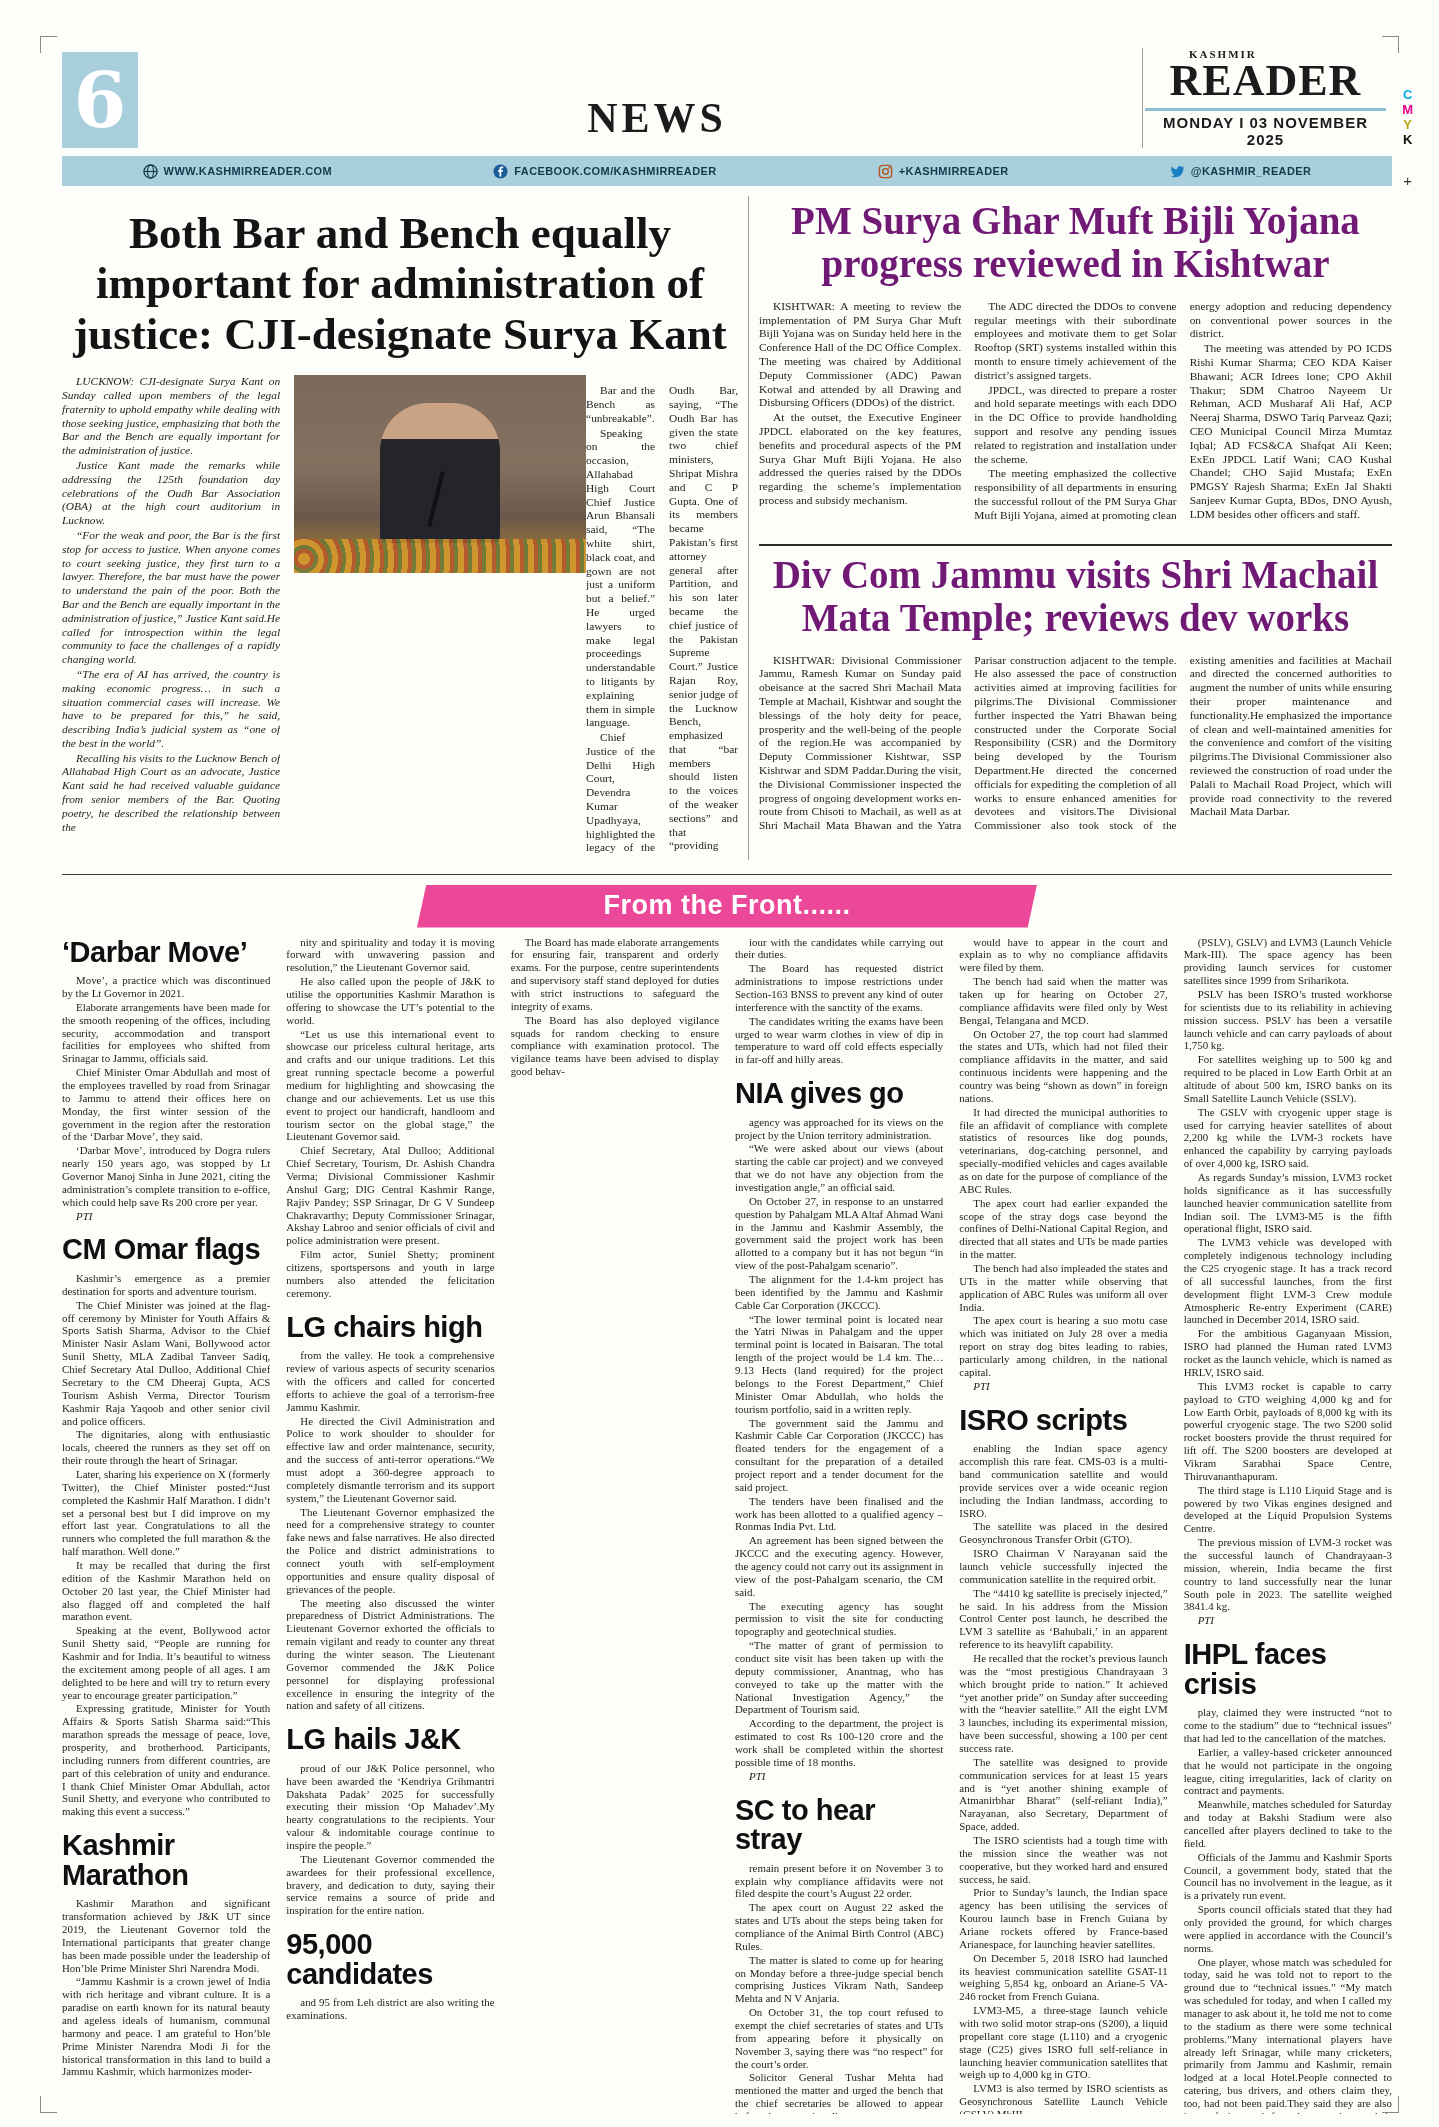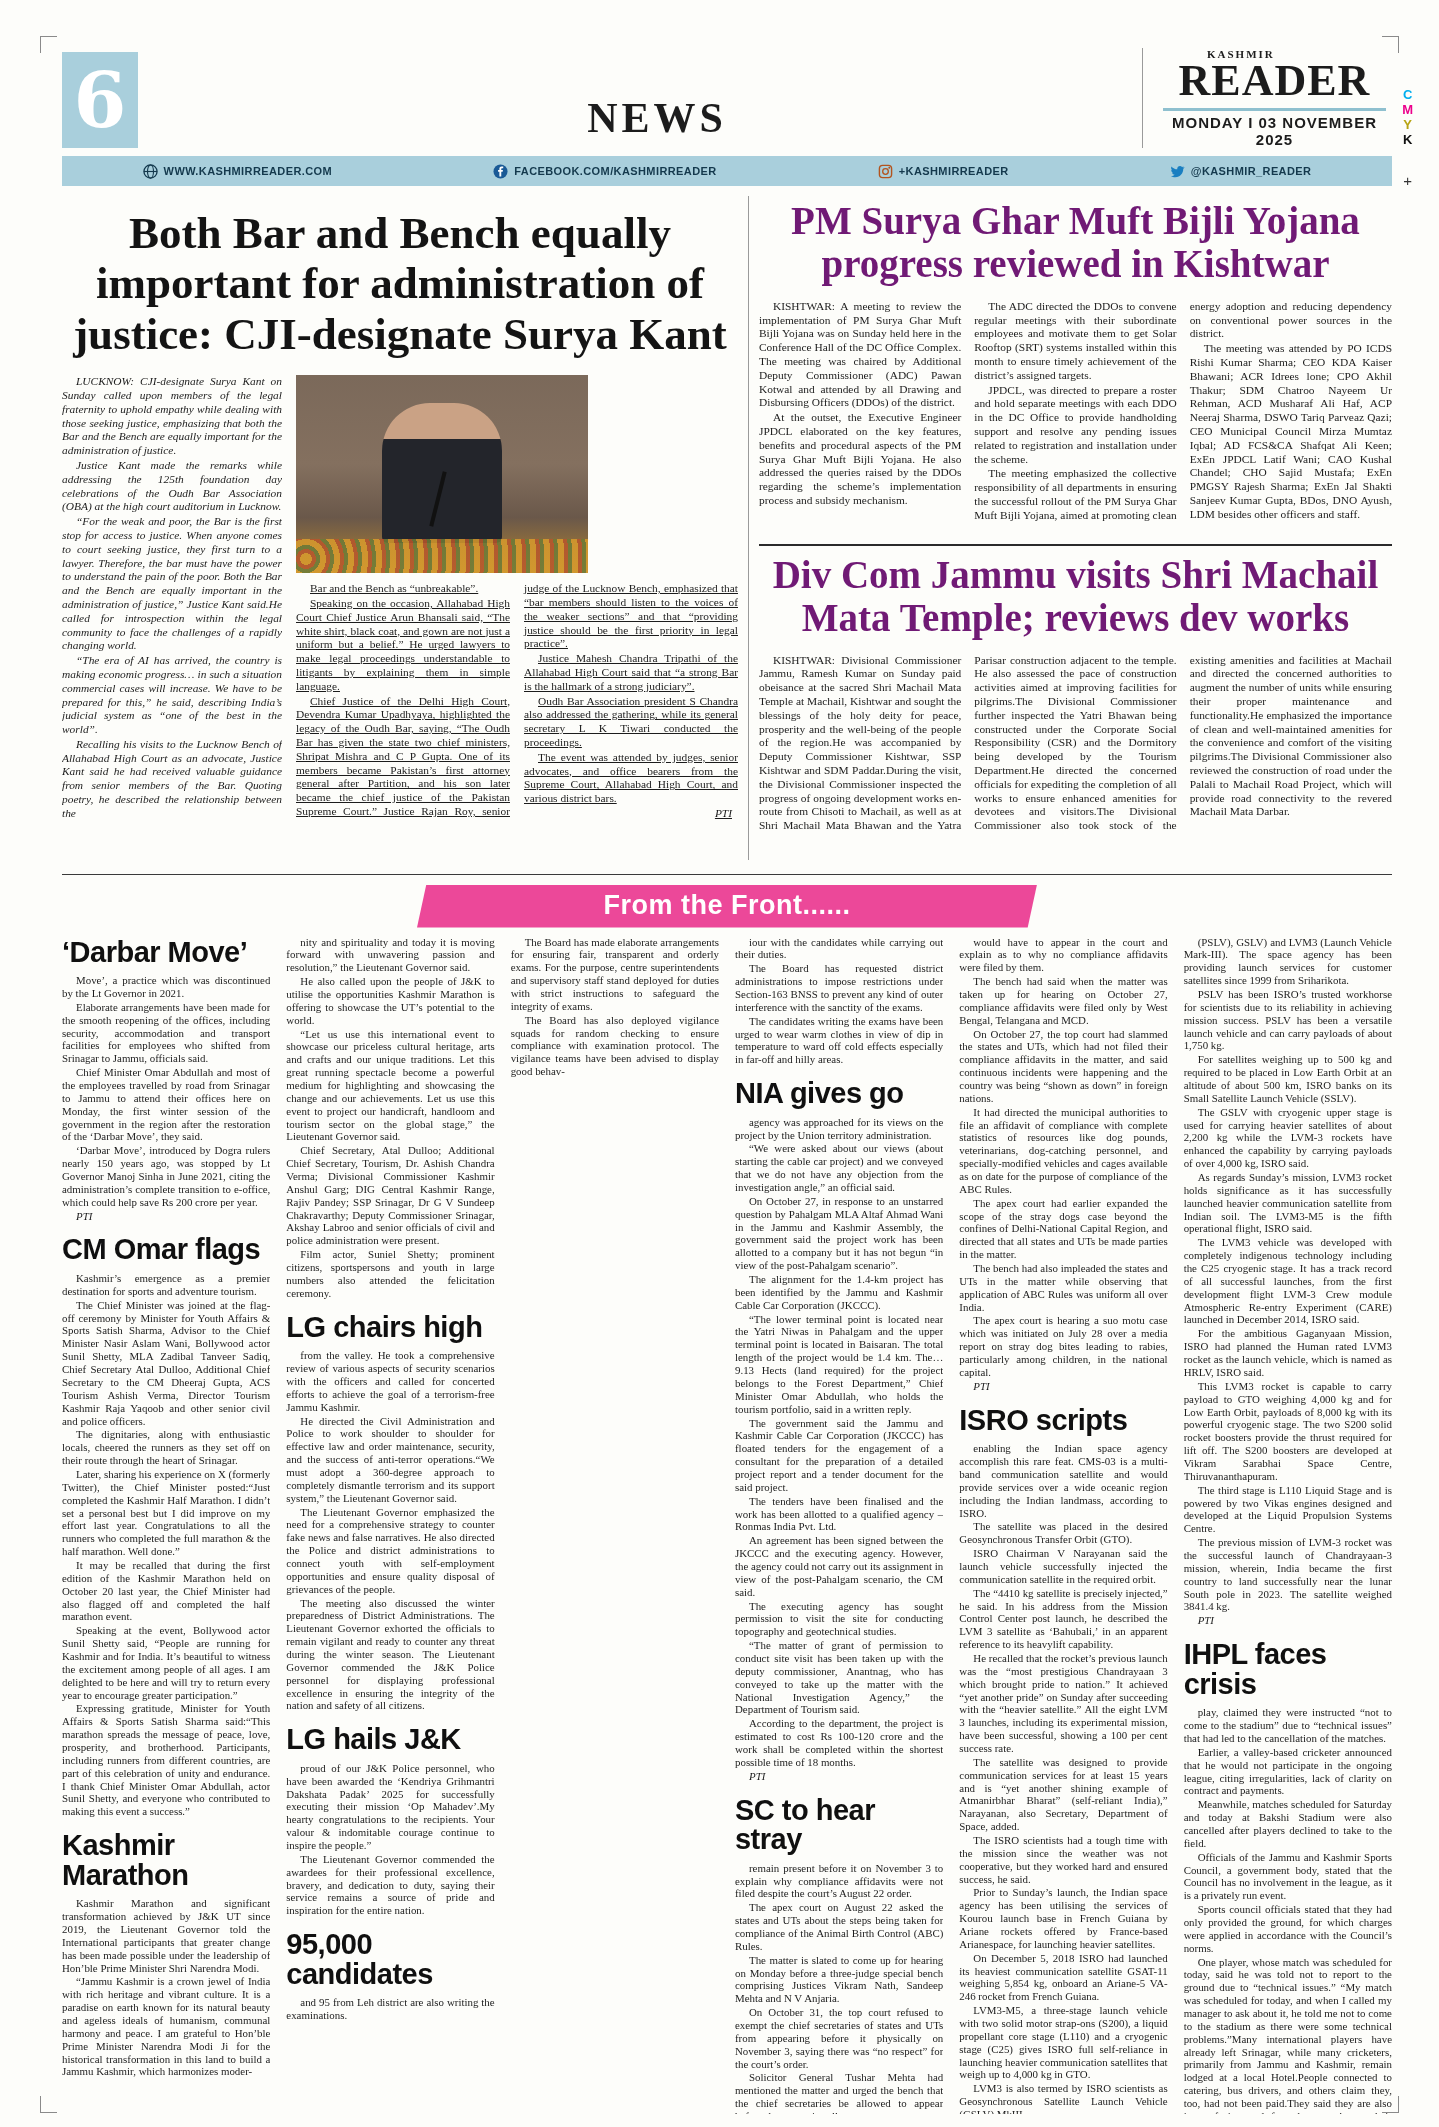--- a/index.html
+++ b/index.html
@@ -16,40 +16,40 @@
   .cmyk .c{color:#00aeef}.cmyk .m{color:#ec008c}.cmyk .y{color:#b7a413}.cmyk .k{color:#111}
   .cmyk .plus{color:#333;font-weight:400;margin-top:26px;font-size:15px}
 
   .content{position:absolute;left:62px;top:46px;width:1330px;}
 
   
   .hdr{display:grid;grid-template-columns:110px 1fr 250px;align-items:end;height:102px;}
   .pagenum-box{width:76px;height:96px;background:#a9cfdc;color:#ffffff;display:flex;align-items:center;
         justify-content:center;font:bold 76px "DejaVu Serif",serif;}
   .news-title{text-align:center;font:bold 42px "Liberation Serif",serif;letter-spacing:4px;padding-bottom:6px;}
-  .masthead{border-left:1px solid #9a9a9a;padding:0 6px 0 20px;text-align:center;}
+  .masthead{border-left:1px solid #9a9a9a;padding:0 6px 0 2px;text-align:center;}
   .mast-kashmir{font:bold 11px "Liberation Serif",serif;letter-spacing:2px;text-align:left;margin-left:44px;}
   .mast-reader{font:bold 44px/0.95 "Liberation Serif",serif;letter-spacing:1px;}
   .date-row{border-top:3px solid #8fc0cf;margin-top:6px;padding-top:3px;
         font:bold 15px "Liberation Sans",sans-serif;letter-spacing:1px;}
 
   
   .socialbar{margin-top:8px;height:30px;background:#a9cfdc;display:flex;align-items:center;
         justify-content:space-around;font:bold 11px "Liberation Sans",sans-serif;color:#14394d;letter-spacing:.4px;}
   .soc-item{display:flex;align-items:center;gap:6px;cursor:pointer;}
   .ic{width:15px;height:15px;display:inline-block;}
 
   
   .mainsec{margin-top:10px;display:flex;gap:10px;}
   .vrule{width:1px;background:#9a9a9a;}
   .art1{width:676px;}
   .art1 h1{font:bold 45px/1.12 "Liberation Serif",serif;text-align:center;margin:12px 4px 16px;color:#141414;}
   .art1-body{display:flex;gap:14px;height:482px;overflow:hidden;}
   .art1-col1{width:220px;overflow:hidden;font-style:italic;}
-  .art1-right{flex:1;display:flex;flex-direction:column;text-decoration:underline;}
+  .art1-right{flex:1;display:flex;flex-direction:row;}
   .photo{width:292px;height:198px;position:relative;overflow:hidden;
         background:linear-gradient(180deg,#7b695a 0%,#84705f 45%,#6a584a 72%,#8a6b3e 84%,#a98a3f 100%);}
   .photo .fig{position:absolute;left:86px;top:28px;width:120px;height:140px;border-radius:48px 48px 6px 6px;
         background:linear-gradient(180deg,#caa285 0 26%,#23252b 26% 100%);}
   .photo .mic{position:absolute;left:140px;top:96px;width:4px;height:56px;background:#111;transform:rotate(14deg);}
   .photo .flowers{position:absolute;left:0;bottom:0;width:100%;height:34px;
         background:repeating-radial-gradient(circle at 10px 20px,#d89a2c 0 6px,#b8552b 6px 10px,#6d7b36 10px 14px);opacity:.85;}
   .art1-flow{margin-top:9px;column-count:2;column-gap:14px;flex:1;overflow:hidden;}
 
   .right-block{flex:1;min-width:0;}

